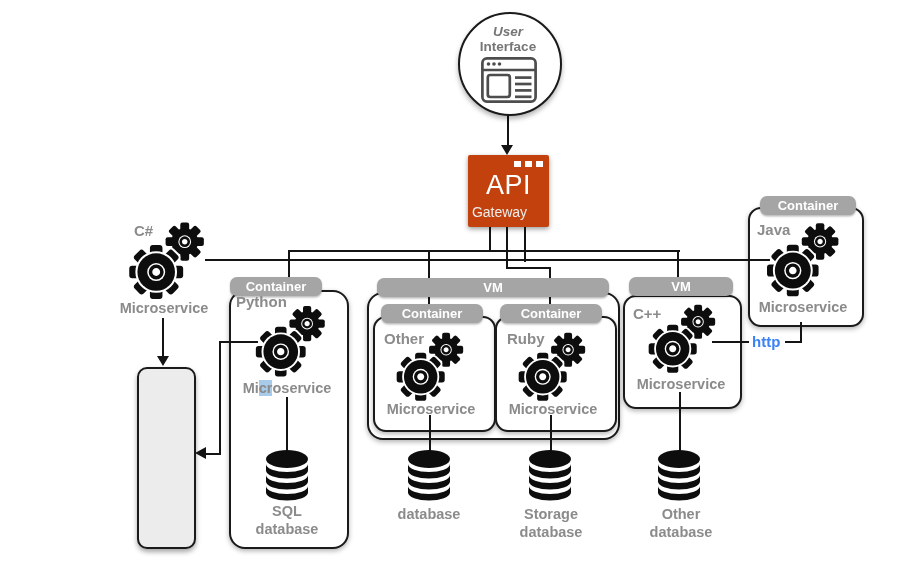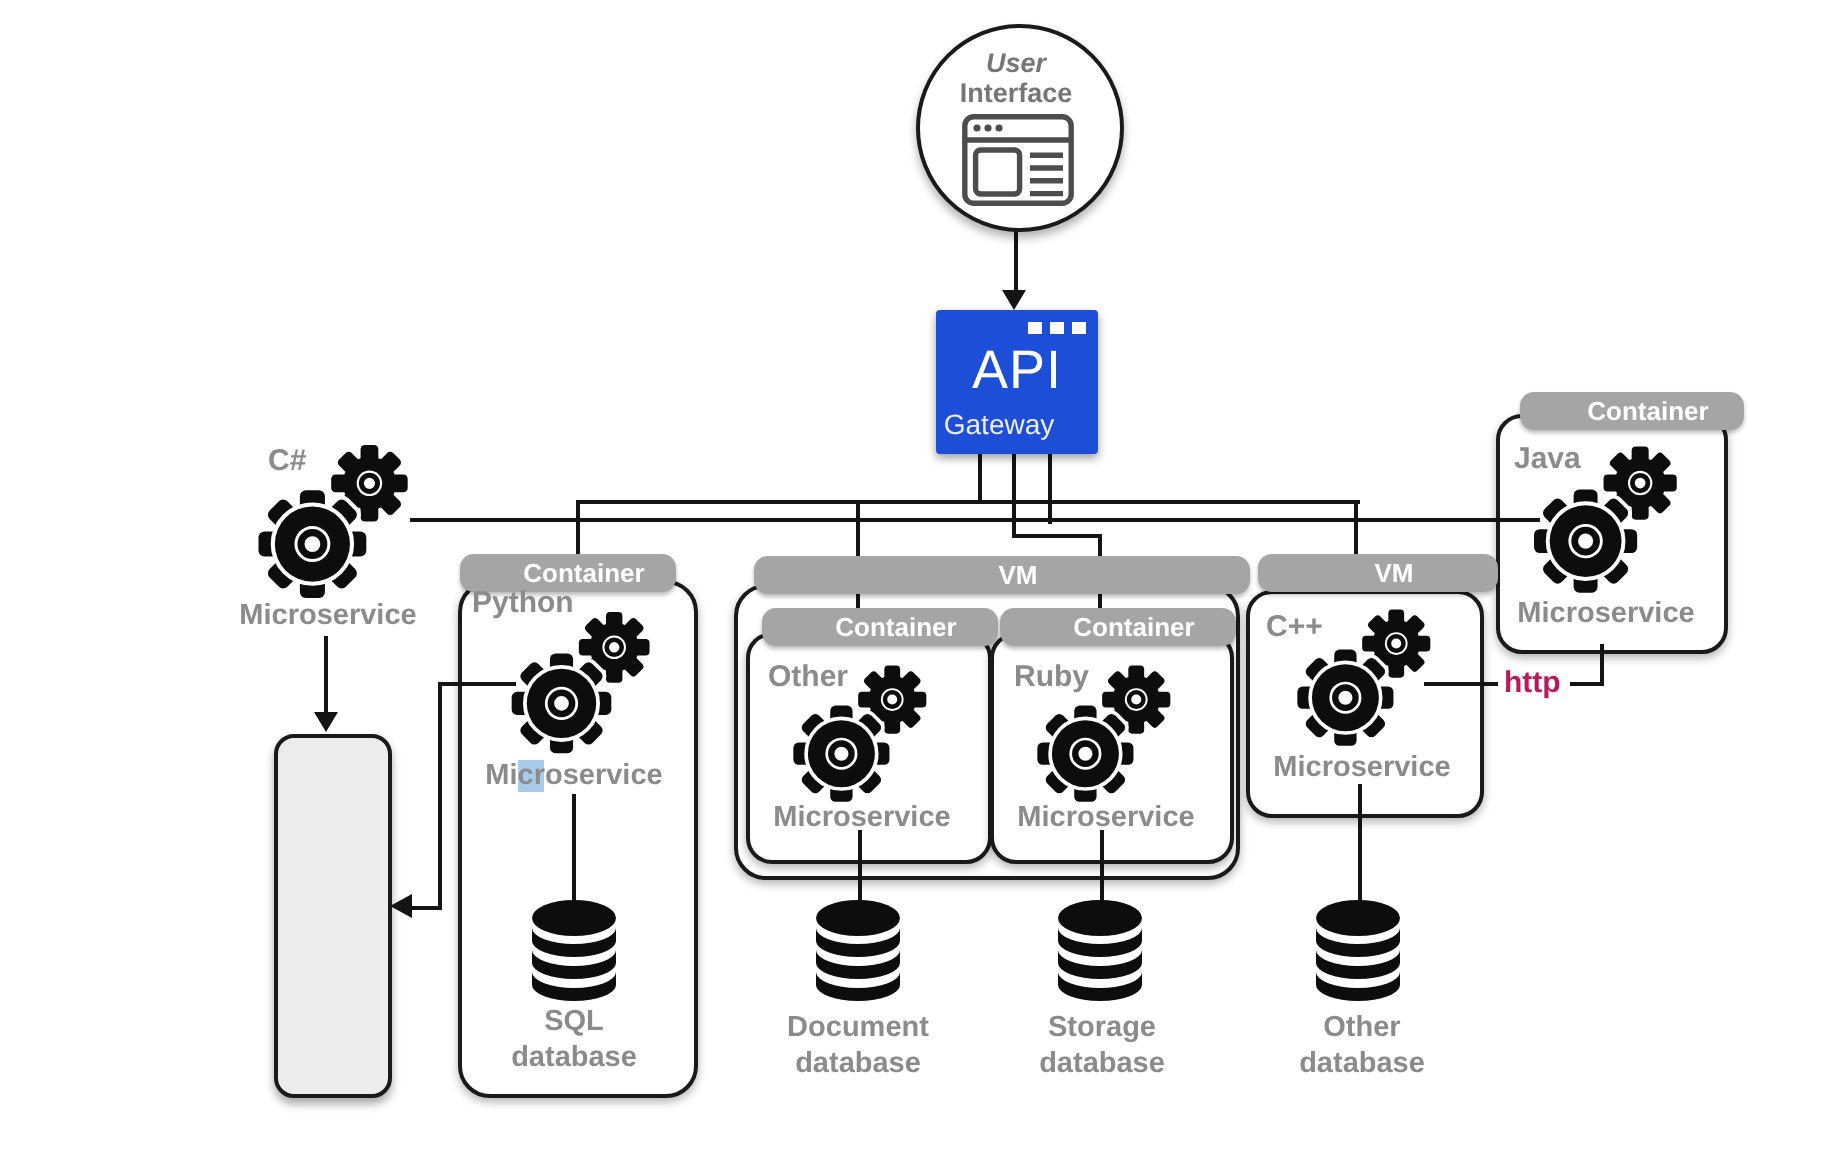--- a/index.html
+++ b/index.html
@@ -7,44 +7,44 @@
          font-family:"Liberation Sans",sans-serif;}
   
   .box{position:absolute;background:#ffffff;border:2px solid #1a1a1a;border-radius:13px;
        box-shadow:0 2px 5px rgba(0,0,0,.30);}
   .box.big{border-radius:16px;}
   .broker{position:absolute;background:#ececec;border:2px solid #1a1a1a;border-radius:10px;
           box-shadow:0 3px 5px rgba(0,0,0,.35);}
   
   .tab{position:absolute;height:19px;line-height:19px;background:#a5a5a5;color:#ffffff;
        font-size:13px;font-weight:bold;text-align:center;border-radius:7px;
-       box-shadow:0 1.5px 2px rgba(0,0,0,.28);padding-left:16px;}
+       box-shadow:0 1.5px 2px rgba(0,0,0,.28);}
   
   .hline,.vline{position:absolute;background:#141414;}
   .hline{height:2px;}
   .vline{width:2px;}
   .arrow-down{position:absolute;width:0;height:0;border-left:6.5px solid transparent;
               border-right:6.5px solid transparent;border-top:10px solid #141414;}
   .arrow-left{position:absolute;width:0;height:0;border-top:6.5px solid transparent;
               border-bottom:6.5px solid transparent;border-right:11px solid #141414;}
   
   .lang{position:absolute;font-size:15px;font-weight:bold;color:#8b8b8b;white-space:nowrap;}
   .ms{position:absolute;width:130px;text-align:center;font-size:14.5px;font-weight:bold;
       color:#8b8b8b;white-space:nowrap;}
   .sel{background:#a8cbe9;}
   .dblabel{position:absolute;width:130px;text-align:center;font-size:14.5px;font-weight:bold;
            color:#8b8b8b;line-height:18px;}
-  .httplabel{position:absolute;font-size:15px;font-weight:bold;color:#be185d;}
+  .httplabel{position:absolute;font-size:15px;font-weight:bold;color:#3b82f6;}
   
   .ui-circle{position:absolute;left:458px;top:12px;width:100px;height:100px;border-radius:50%;
              background:#fff;border:2.6px solid #1a1a1a;box-shadow:0 3px 5px rgba(0,0,0,.30);}
   .ui-text{position:absolute;width:140px;left:438px;text-align:center;font-size:13.5px;
            font-weight:bold;color:#767676;}
   
-  .gateway{position:absolute;left:468px;top:155px;width:81px;height:72px;background:#1d4ed8;
+  .gateway{position:absolute;left:468px;top:155px;width:81px;height:72px;background:#c2410c;
            border-radius:2px;box-shadow:0 2px 5px rgba(0,0,0,.40);}
   .gw-dots{position:absolute;top:6px;right:6px;display:flex;gap:4px;}
   .gw-dots span{display:block;width:7px;height:6px;background:#ffffff;}
   .gw-api{position:absolute;top:15px;left:0;width:81px;text-align:center;font-size:27px;
           font-weight:400;color:#ffffff;letter-spacing:.5px;}
   .gw-sub{position:absolute;top:49px;left:0;width:63px;text-align:center;font-size:14px;
           color:#ededed;}
   svg.icon{position:absolute;}
 </style>
 </head>
@@ -213,21 +213,20 @@
   <div class="ms" style="left:616px;top:376px;">Microservice</div>
   <div class="ms" style="left:738px;top:299px;">Microservice</div>
 
   <div class="httplabel" style="left:752px;top:333px;">http</div>
 
   <div class="dblabel" style="left:222px;top:502px;">
     <div>SQL</div>
     <div>database</div>
   </div>
   <div class="dblabel" style="left:364px;top:505px;">
-    <div>Document</div>
     <div>database</div>
   </div>
   <div class="dblabel" style="left:486px;top:505px;">
     <div>Storage</div>
     <div>database</div>
   </div>
   <div class="dblabel" style="left:616px;top:505px;">
     <div>Other</div>
     <div>database</div>
   </div>

